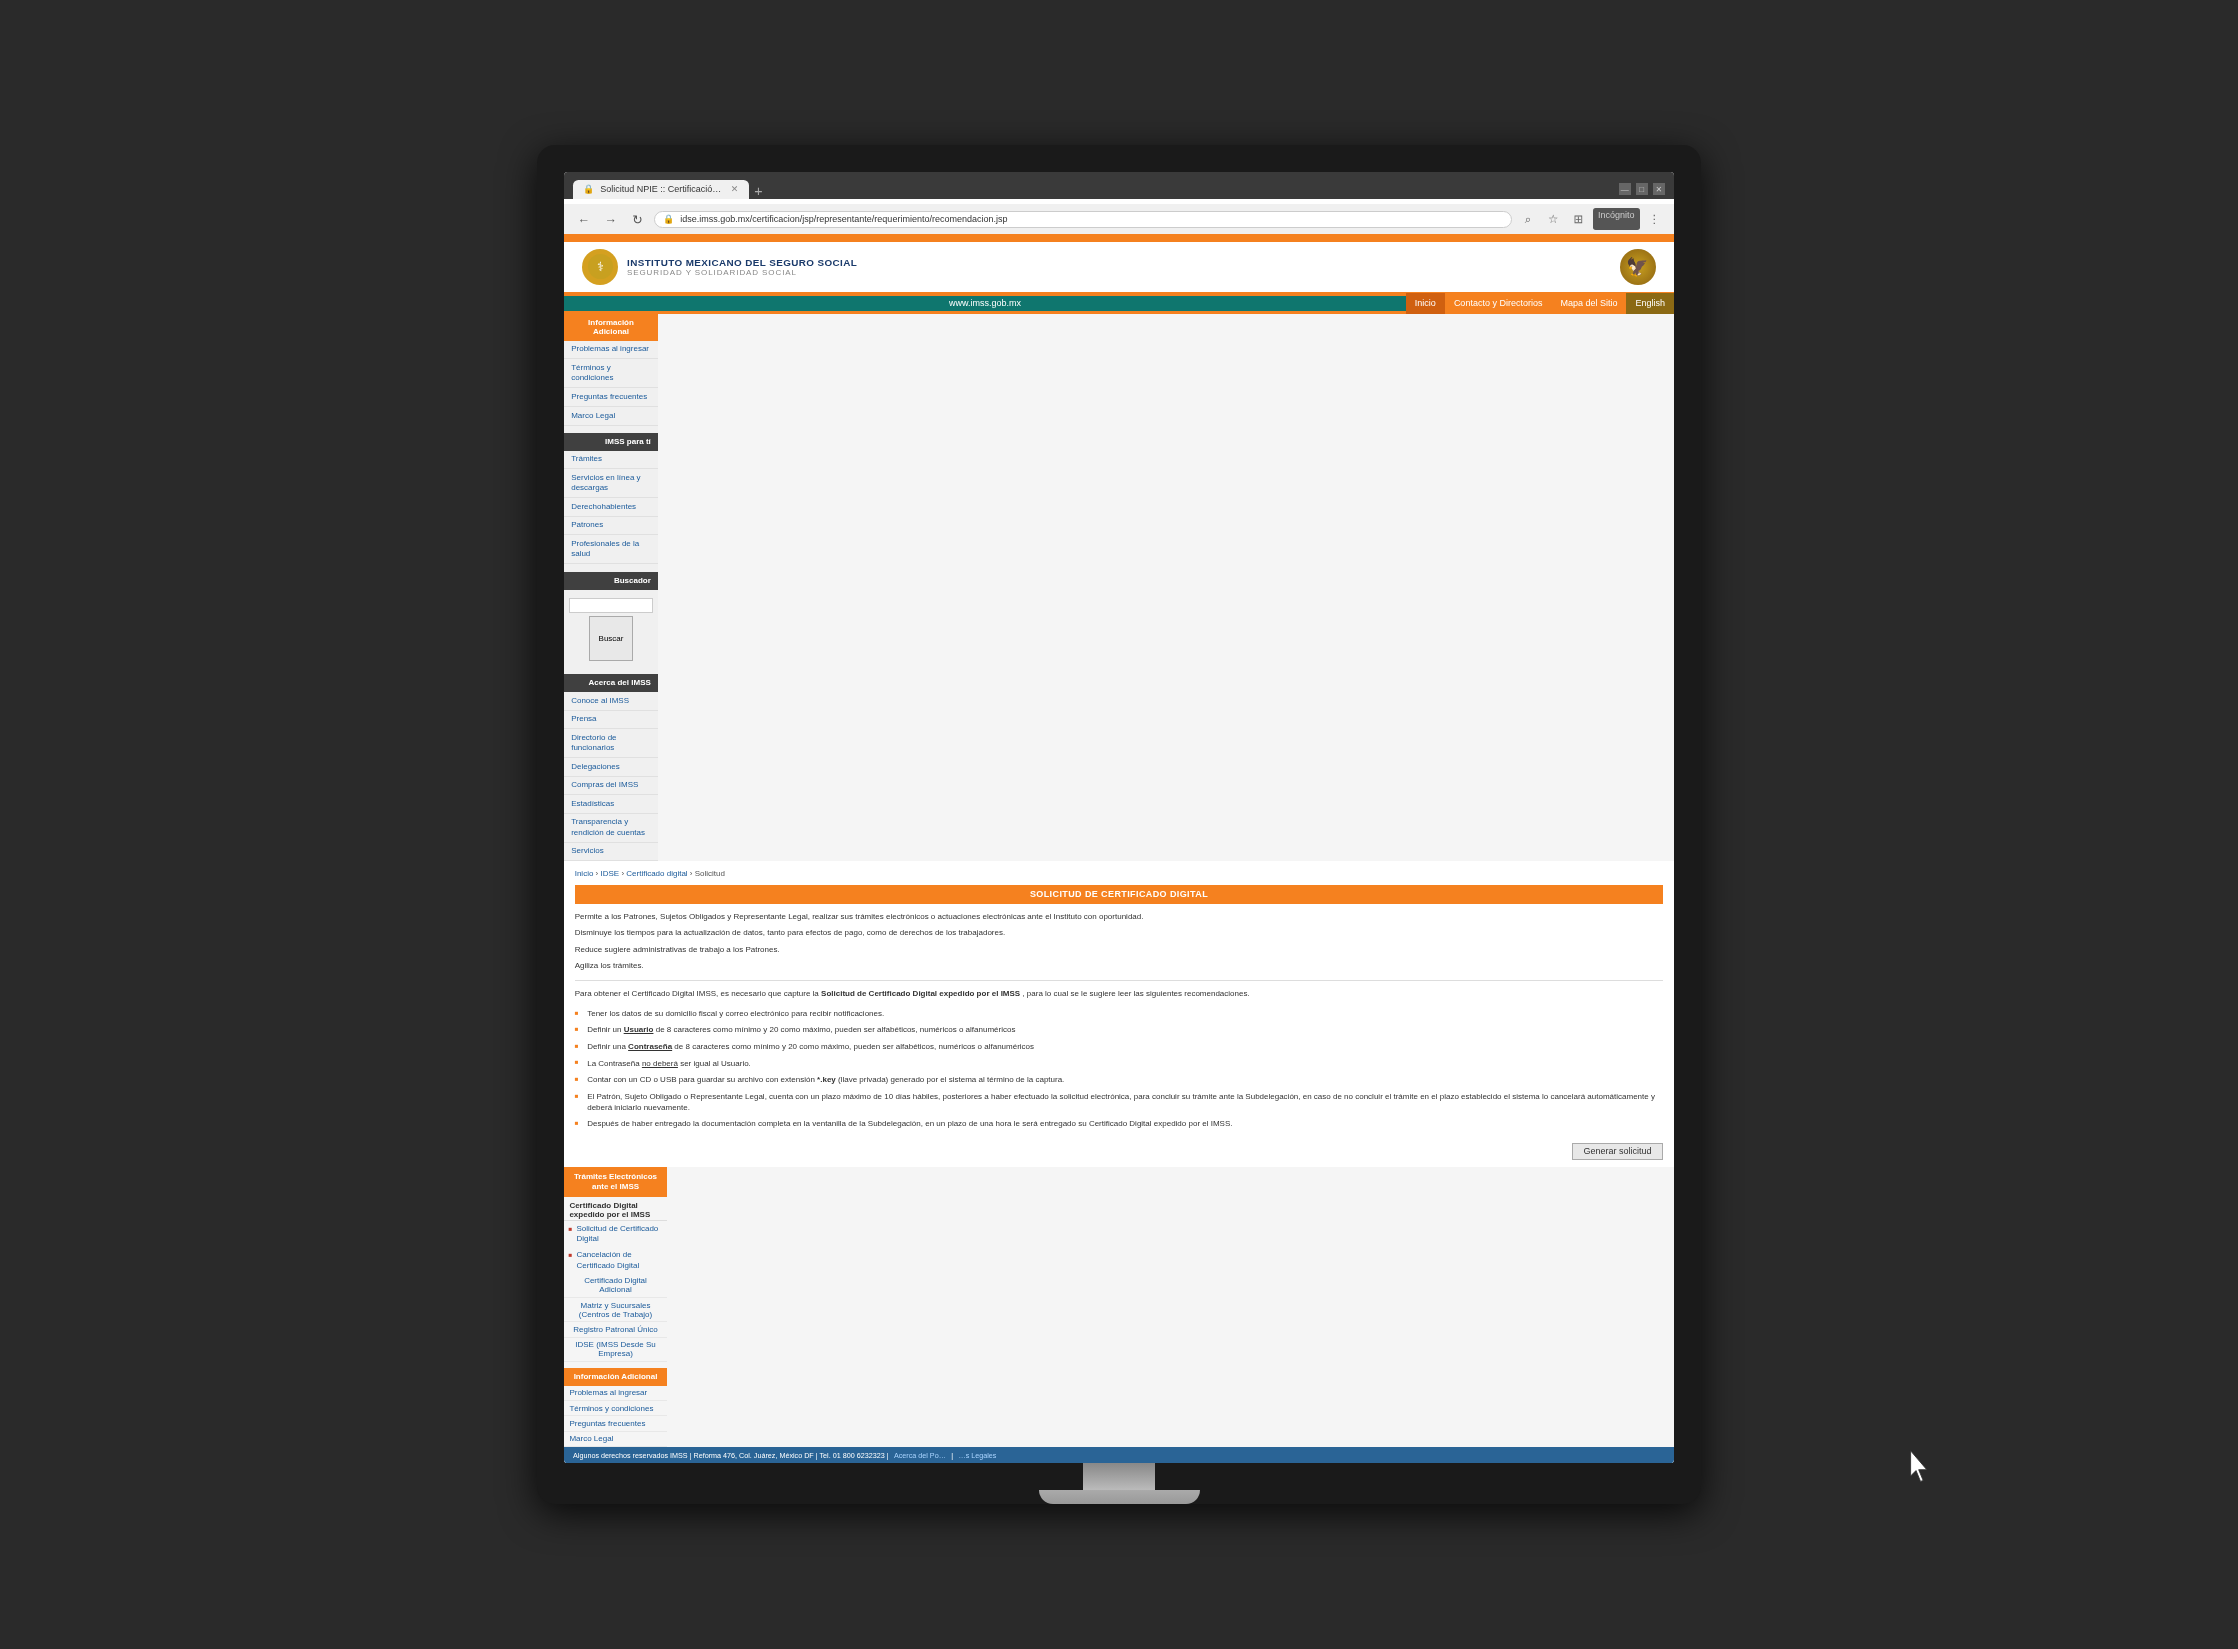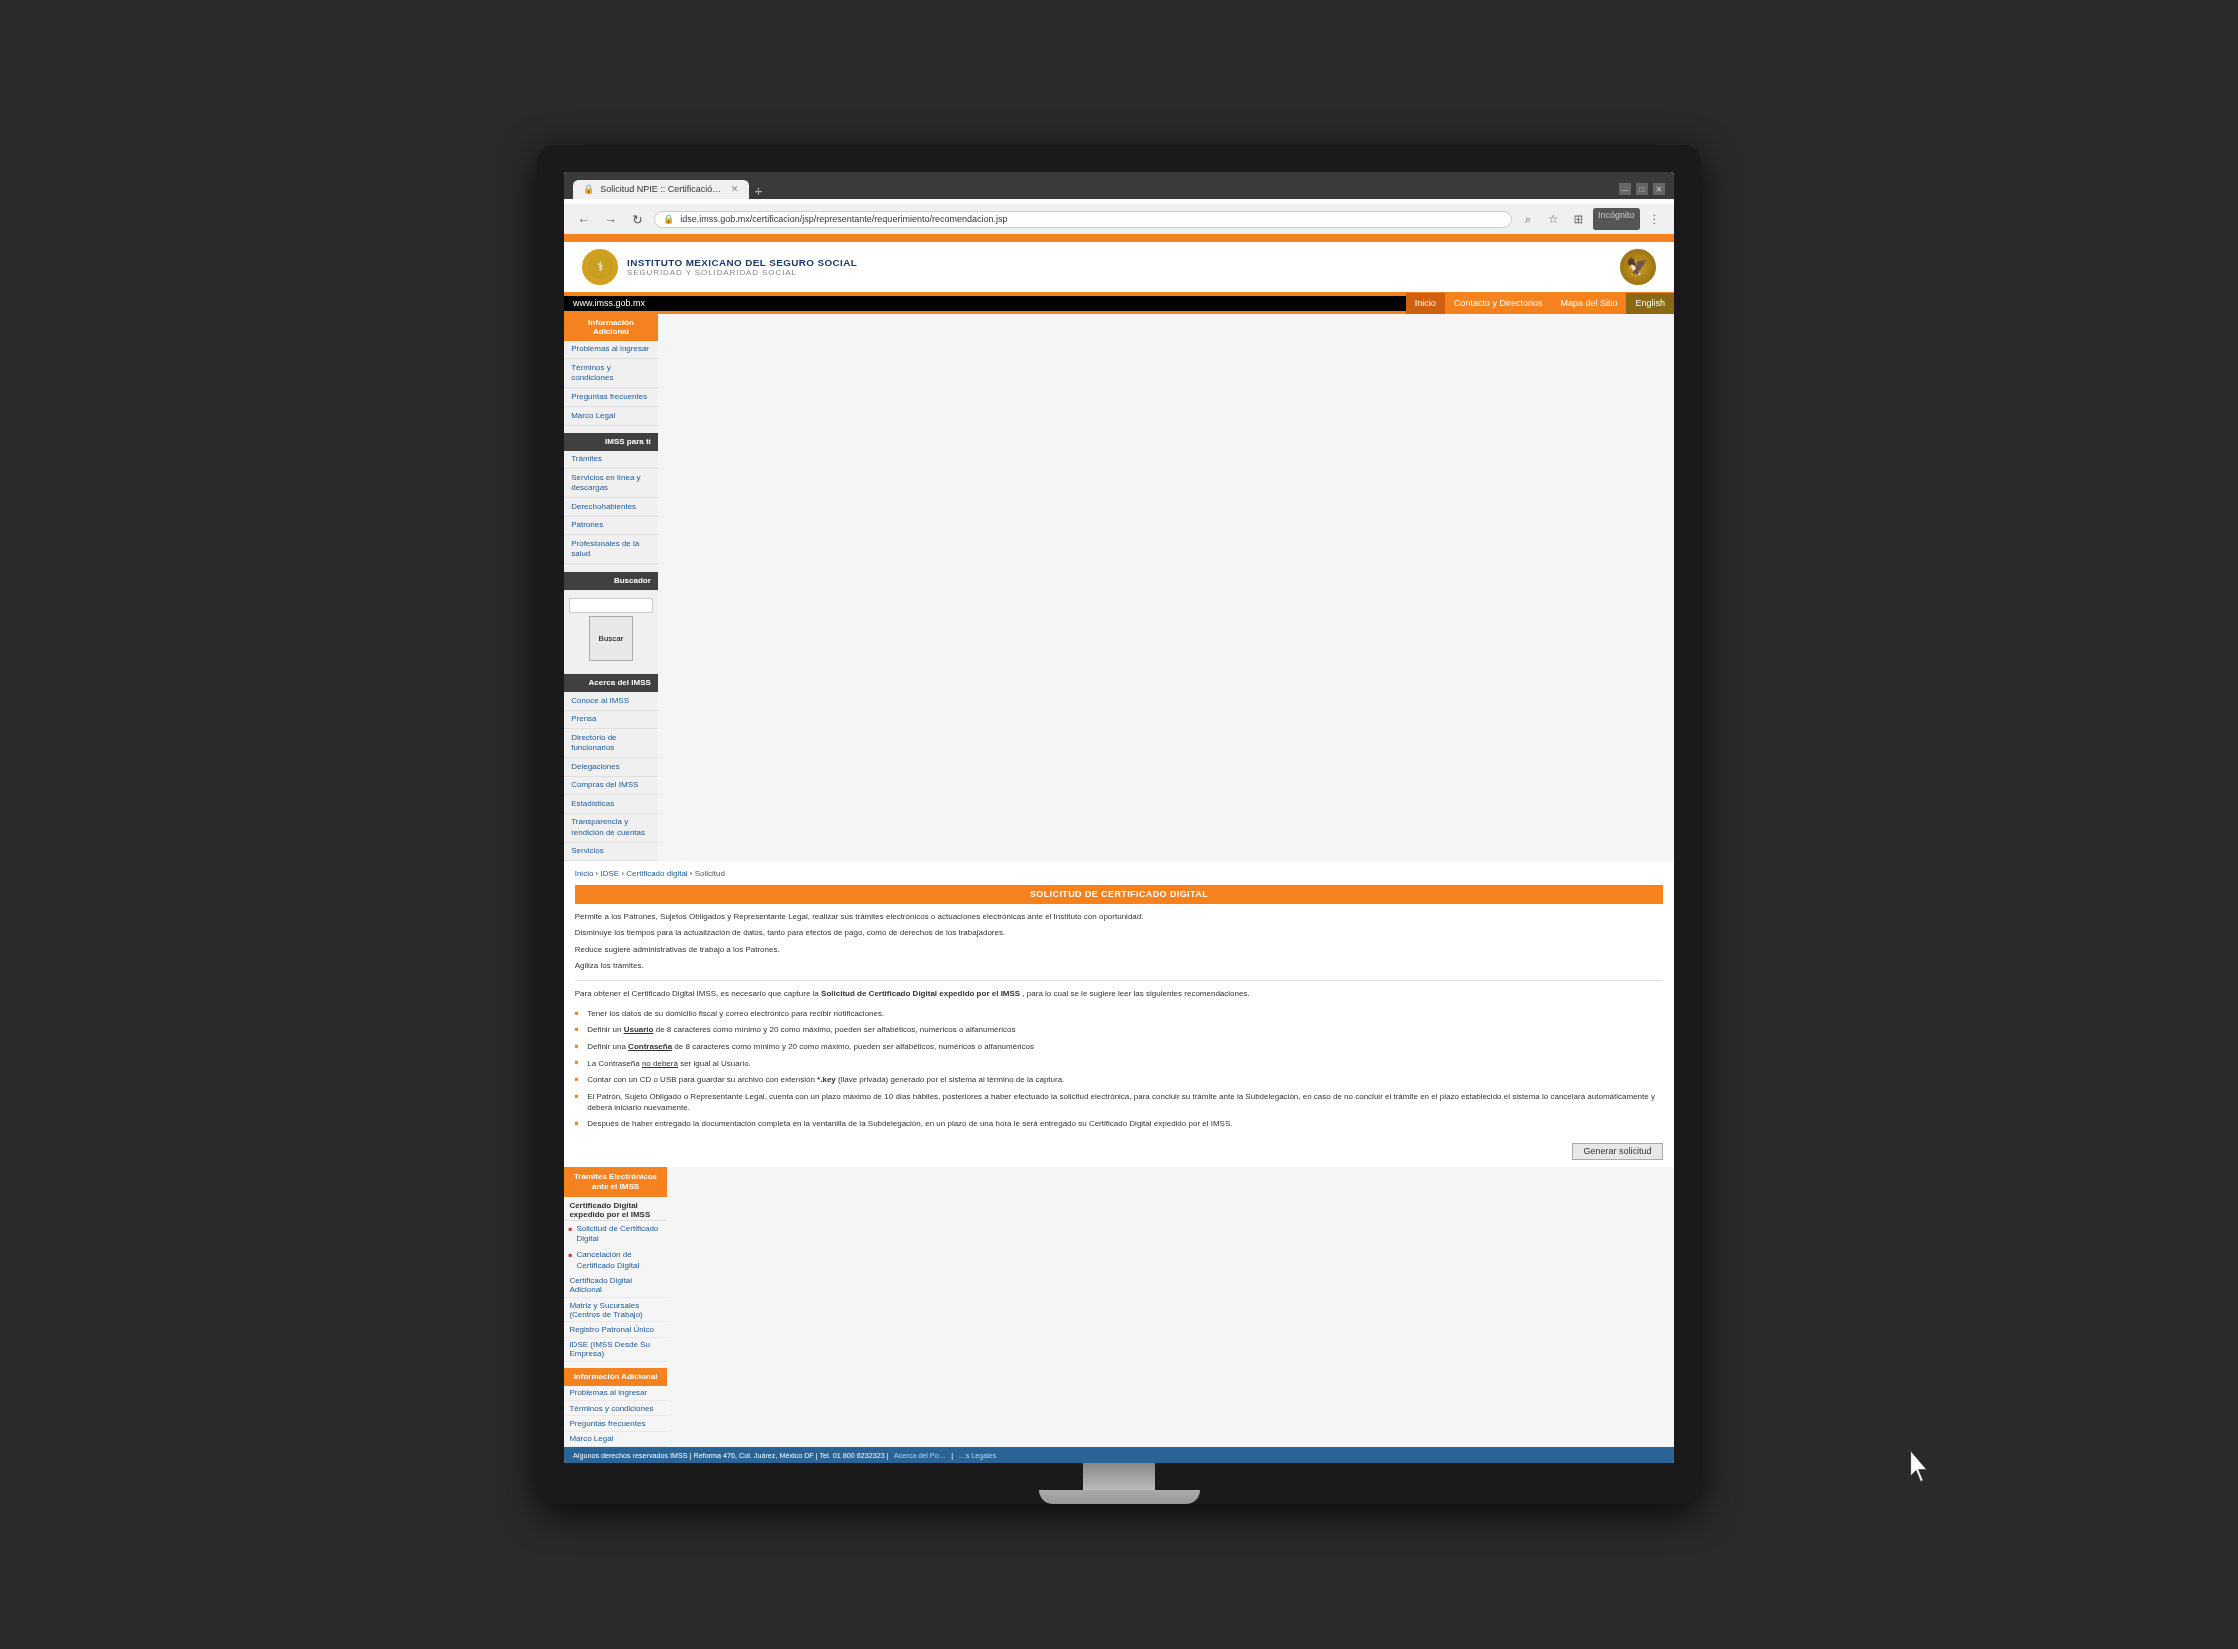--- a/index.html
+++ b/index.html
@@ -164,25 +164,26 @@
       letter-spacing: 0.9px;
     }
     .header-emblem {
       width: 36px; height: 36px;
       background: radial-gradient(circle, #c8a020, #8a6010);
       border-radius: 50%;
       display: flex; align-items: center; justify-content: center;
       font-size: 18px;
     }
     .website-url-bar {
-      background: #000000;
+      background: #0f766e;
       color: #fff;
       font-size: 9px;
       padding: 2.7px 9px;
       flex: 1;
+      text-align: center;
     }
     .nav-links {
       display: flex;
       margin-left: auto;
     }
     .nav-link {
       color: #fff;
       font-size: 9px;
       padding: 5.4px 9px;
       cursor: pointer;
@@ -363,20 +364,21 @@
       top: 3.6px;
     }
     .right-link-plain {
       display: block;
       font-size: 8px;
       color: #1a5a9a;
       padding: 2.7px 5.4px;
       text-decoration: none;
       cursor: pointer;
       border-bottom: 0.9px solid #e8e8e8;
+      text-align: center;
     }
     .right-section-header2 {
       background: #f5811f;
       color: #fff;
       font-size: 8px;
       font-weight: bold;
       padding: 4.5px 5.4px;
       text-align: center;
       margin-top: 5.4px;
     }

